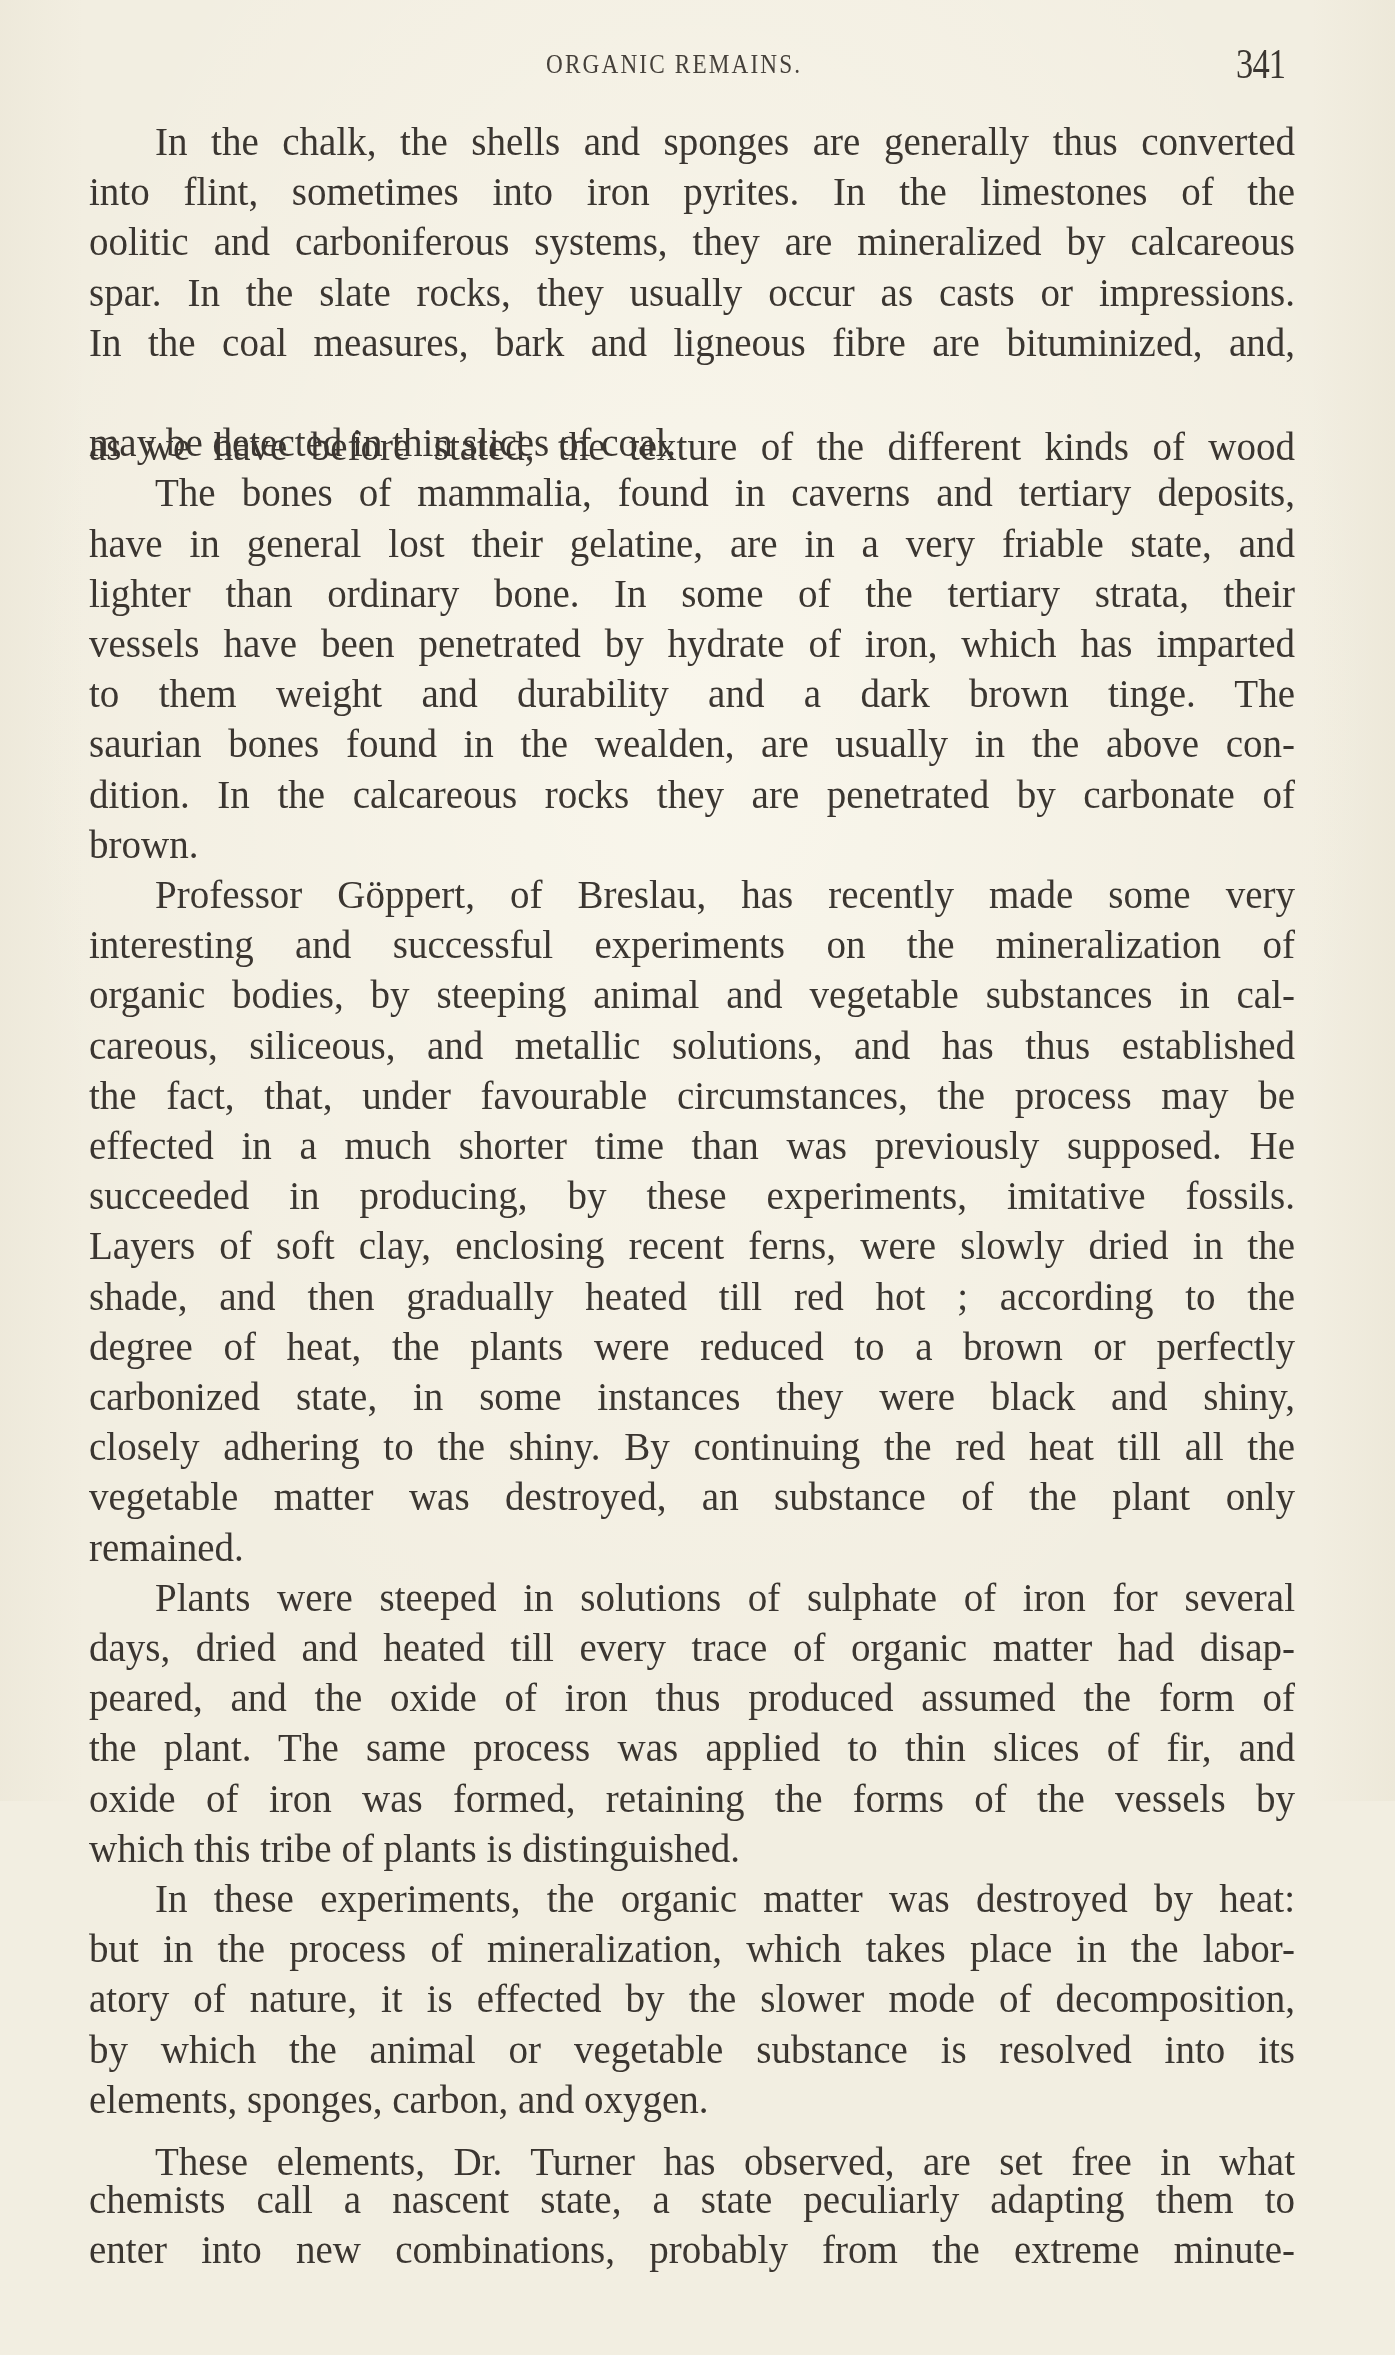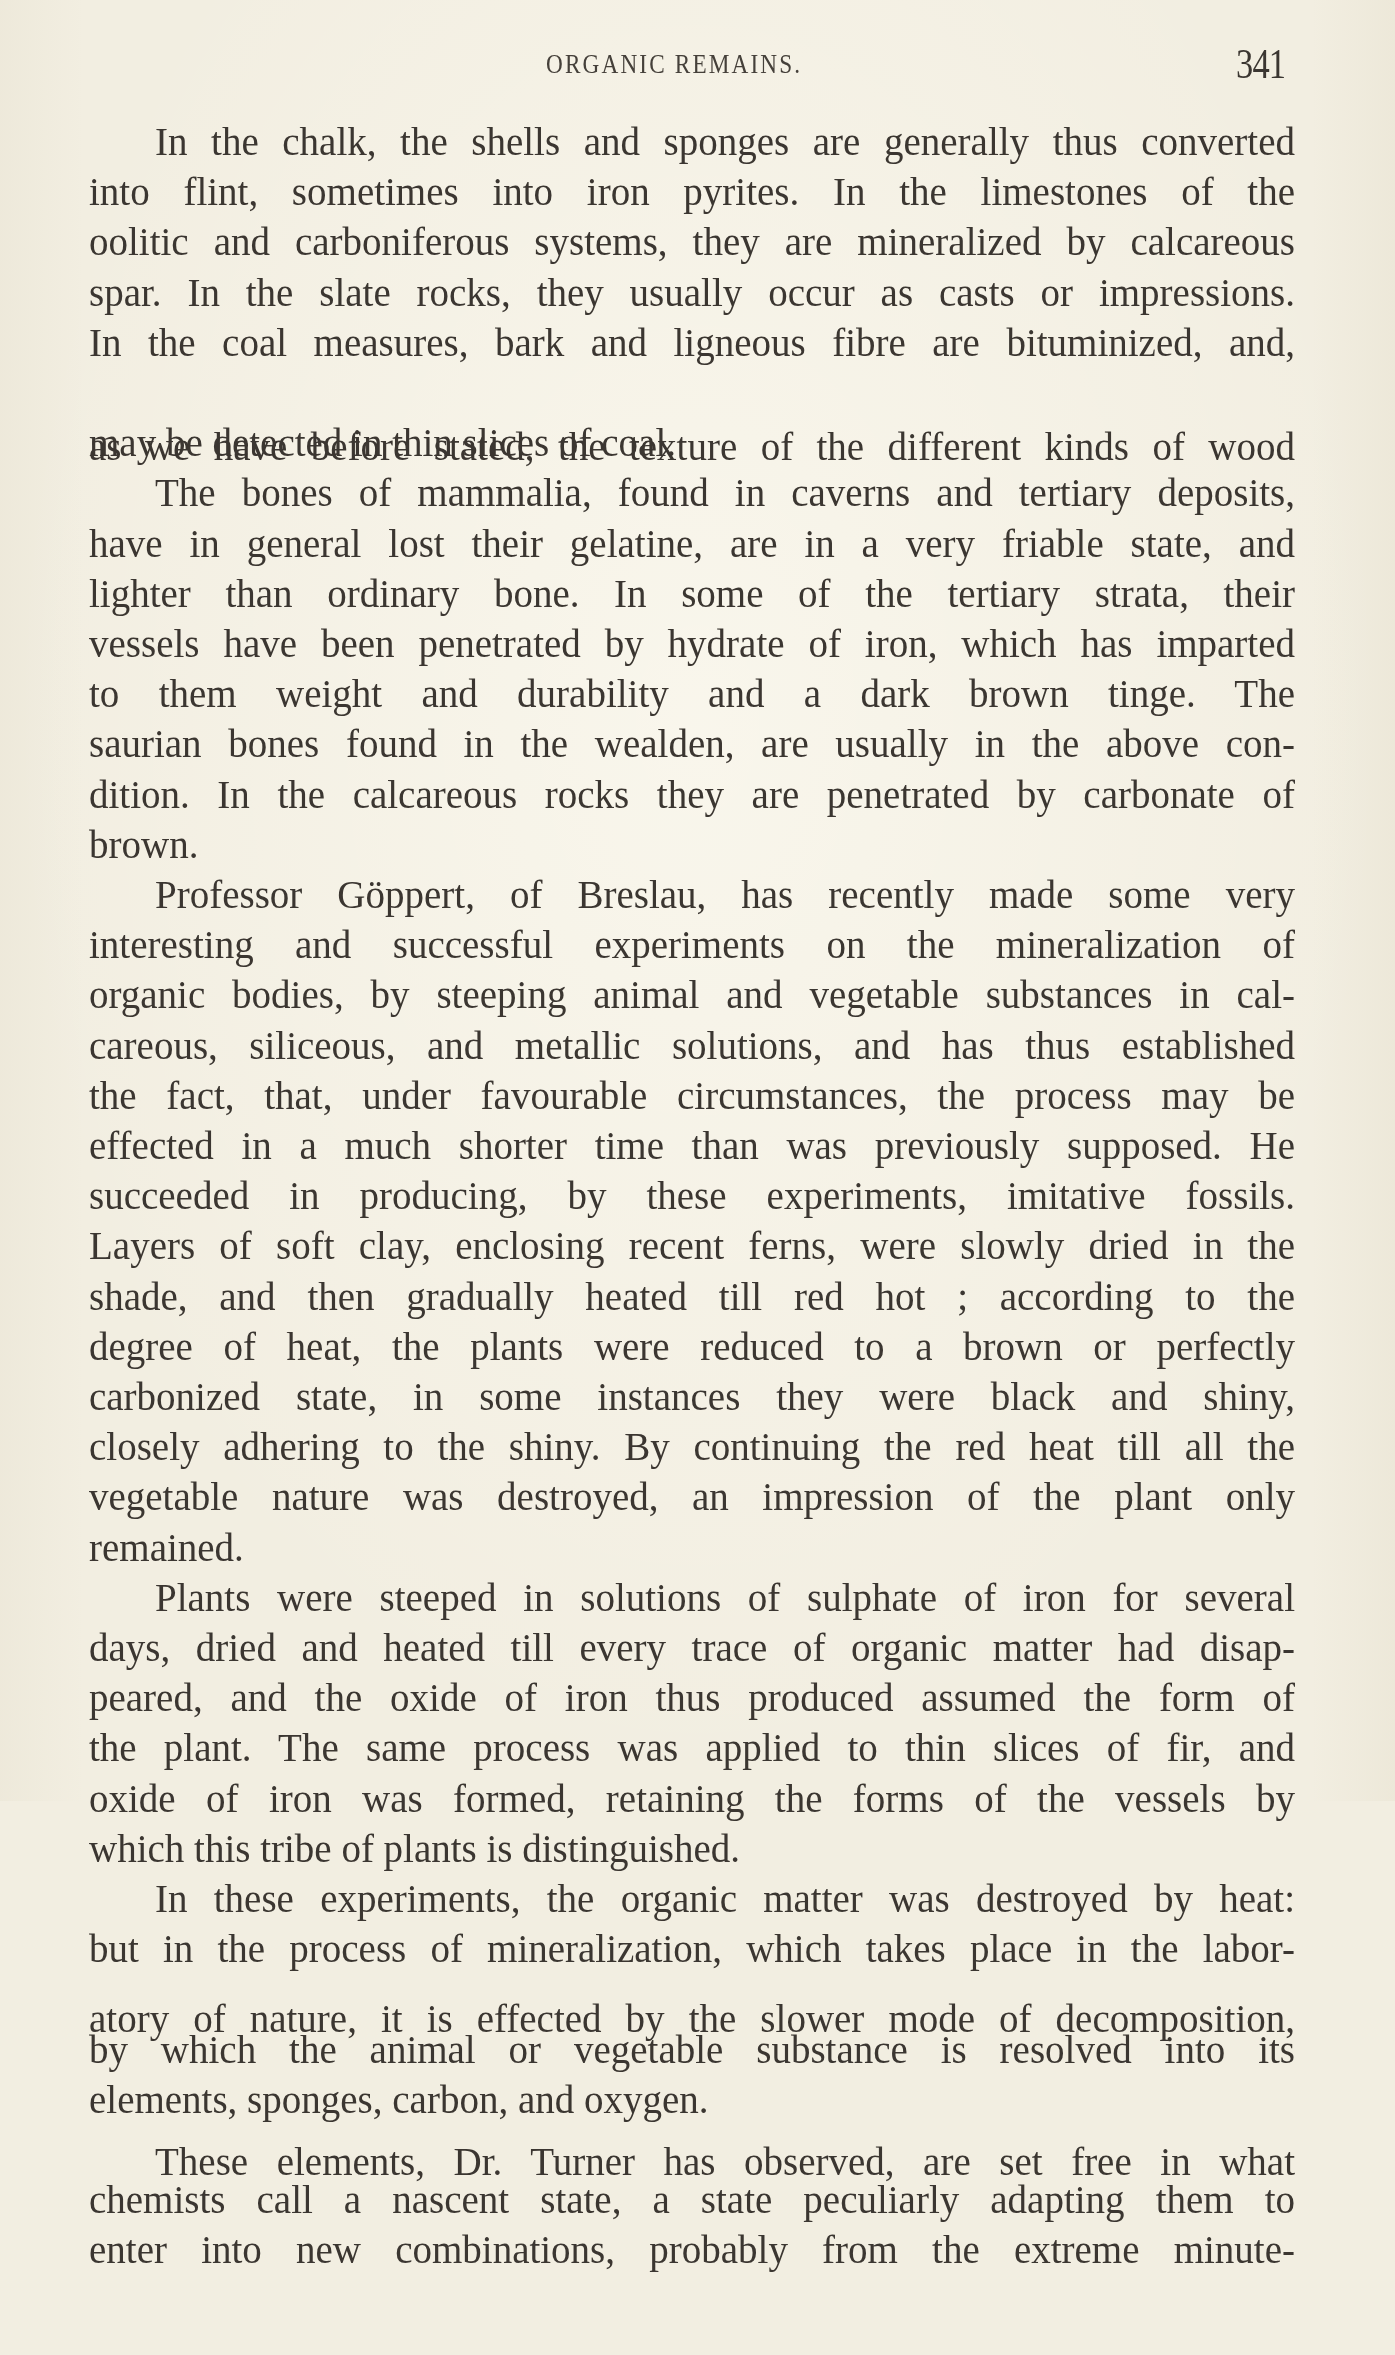--- a/index.html
+++ b/index.html
@@ -78,37 +78,37 @@
       <div class="line" style="top: 970.4px;">organic bodies, by steeping animal and vegetable substances in cal-</div>
       <div class="line" style="top: 1020.6px;">careous, siliceous, and metallic solutions, and has thus established</div>
       <div class="line" style="top: 1070.8px;">the fact, that, under favourable circumstances, the process may be</div>
       <div class="line" style="top: 1121px;">effected in a much shorter time than was previously supposed.  He</div>
       <div class="line" style="top: 1171.2px;">succeeded in producing, by these experiments, imitative fossils.</div>
       <div class="line" style="top: 1221.4px;">Layers of soft clay, enclosing recent ferns, were slowly dried in the</div>
       <div class="line" style="top: 1271.6px;">shade, and then gradually heated till red hot ; according to the</div>
       <div class="line" style="top: 1321.8px;">degree of heat, the plants were reduced to a brown or perfectly</div>
       <div class="line" style="top: 1372px;">carbonized state, in some instances they were black and shiny,</div>
       <div class="line" style="top: 1422.2px;">closely adhering to the shiny.  By continuing the red heat till all the</div>
-      <div class="line" style="top: 1472.4px;">vegetable nature was destroyed, an impression of the plant only</div>
+      <div class="line" style="top: 1472.4px;">vegetable matter was destroyed, an substance of the plant only</div>
       <div class="line last" style="top: 1522.6px;">remained.</div>
     </div>
 
     <div class="paragraph">
       <div class="line indent" style="top: 1572.8px;">Plants were steeped in solutions of sulphate of iron for several</div>
       <div class="line" style="top: 1623px;">days, dried and heated till every trace of organic matter had disap-</div>
       <div class="line" style="top: 1673.2px;">peared, and the oxide of iron thus produced assumed the form of</div>
       <div class="line" style="top: 1723.4px;">the plant.  The same process was applied to thin slices of fir, and</div>
       <div class="line" style="top: 1773.6px;">oxide of iron was formed, retaining the forms of the vessels by</div>
       <div class="line last" style="top: 1823.8px;">which this tribe of plants is distinguished.</div>
     </div>
 
     <div class="paragraph">
       <div class="line indent" style="top: 1874px;">In these experiments, the organic matter was destroyed by heat:</div>
       <div class="line" style="top: 1924.2px;">but in the process of mineralization, which takes place in the labor-</div>
-      <div class="line" style="top: 1974.4px; margin-top: 20px;">atory of nature, it is effected by the slower mode of decomposition,</div>
+      <div class="line" style="top: 1974.4px;">atory of nature, it is effected by the slower mode of decomposition,</div>
       <div class="line" style="top: 2024.6px;">by which the animal or vegetable substance is resolved into its</div>
       <div class="line last" style="top: 2074.8px;">elements, sponges, carbon, and oxygen.</div>
     </div>
 
     <div class="paragraph">
       <div class="line indent" style="top: 2125px; margin-top: 12px;">These elements, Dr. Turner has observed, are set free in what</div>
       <div class="line" style="top: 2175.2px;">chemists call a nascent state, a state peculiarly adapting them to</div>
       <div class="line" style="top: 2225.4px;">enter into new combinations, probably from the extreme minute-</div>
     </div>
   </div>

